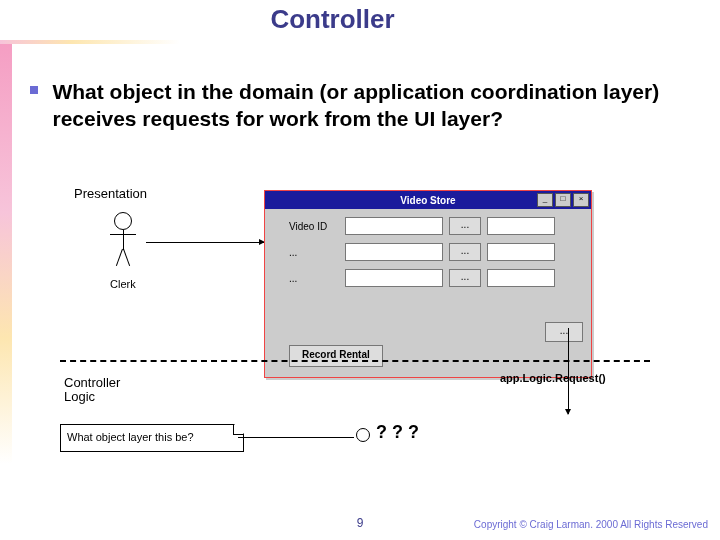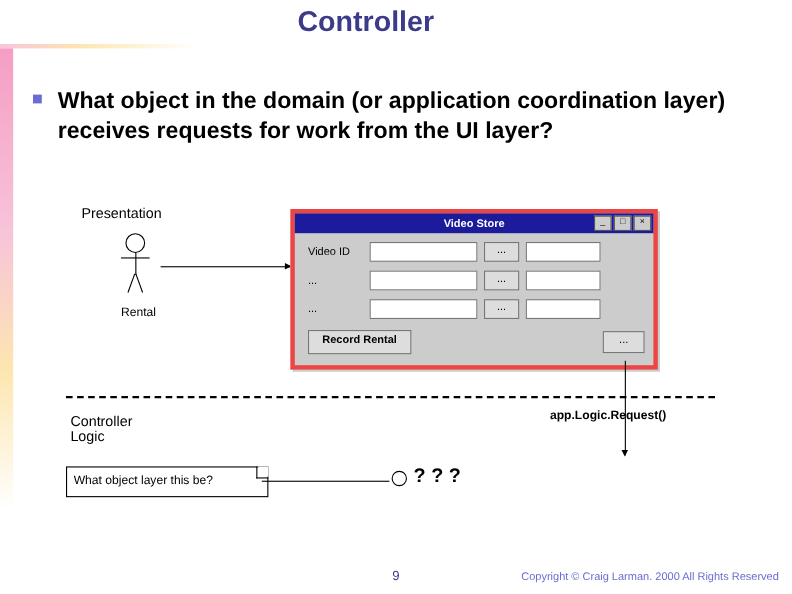--- a/index.html
+++ b/index.html
@@ -150,21 +150,21 @@
     border-bottom: 3.5px solid transparent;
   }
 
   
   .window {
     position: absolute;
     left: 204px;
     top: 6px;
     width: 326px;
     background: #ccc;
-    border: 4px solid #ef4444;
+    border: 1px solid #ef4444;
     box-shadow: 2px 2px 0 rgba(0,0,0,0.2);
   }
   .titlebar {
     height: 18px;
     background: #1b1b9c;
     color: #fff;
     font-size: 10px;
     display: flex;
     align-items: center;
     justify-content: center;
@@ -184,21 +184,21 @@
     width: 14px;
     height: 12px;
     background: #ccc;
     border: 1px solid #555;
     font-size: 8px;
     line-height: 10px;
     text-align: center;
     color: #000;
   }
   .win-body {
-    padding: 6px 8px 10px 12px;
+    padding: 6px 8px 10px 24px;
   }
   .form-row {
     display: flex;
     align-items: center;
     height: 22px;
     margin-bottom: 4px;
   }
   .form-row .flabel {
     width: 56px;
     font-size: 10px;
@@ -229,20 +229,21 @@
   }
   .btn-bar .button {
     height: 20px;
     background: #ddd;
     border: 1px solid #777;
     font-size: 10px;
     line-height: 18px;
     text-align: center;
     padding: 0 12px;
     font-weight: 700;
+    margin-top: 48px;
   }
   .btn-bar .gap { flex: 1; }
   .btn-bar .btn-dots2 {
     height: 18px;
     width: 36px;
     background: #ddd;
     border: 1px solid #777;
     font-size: 10px;
     line-height: 16px;
     text-align: center;
@@ -373,21 +374,21 @@
 
   <div class="lbl" style="left:14px; top:2px;">Presentation</div>
 
   <div class="actor">
     <div class="head"></div>
     <div class="arms"></div>
     <div class="body"></div>
     <div class="leg-l"></div>
     <div class="leg-r"></div>
   </div>
-  <div class="lbl-small" style="left:50px; top:94px;">Rental</div>
+  <div class="lbl-small" style="left:50px; top:94px;">Clerk</div>
 
   <div class="arrow1"></div>
 
   <div class="window">
     <div class="titlebar">
       <span class="title-text">Video Store</span>
       <div class="winbtns">
         <div class="winbtn">_</div>
         <div class="winbtn">□</div>
         <div class="winbtn">×</div>

